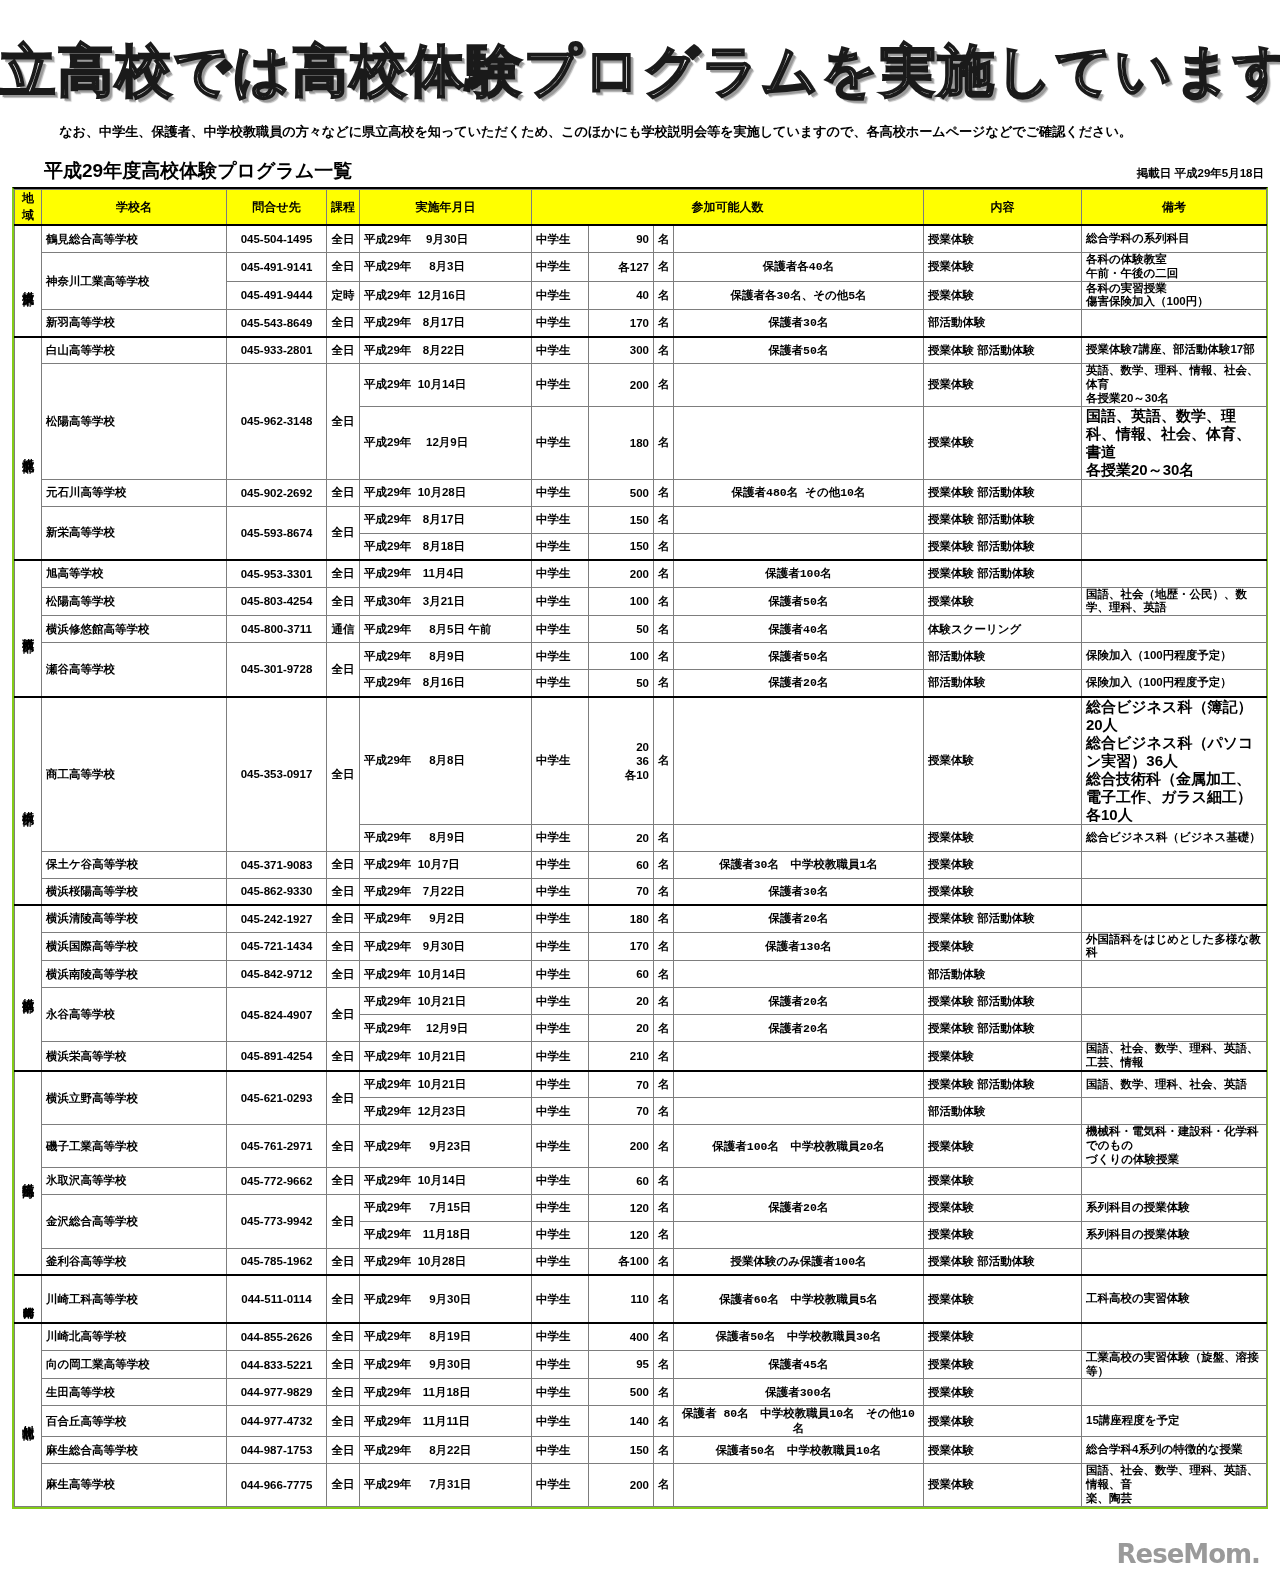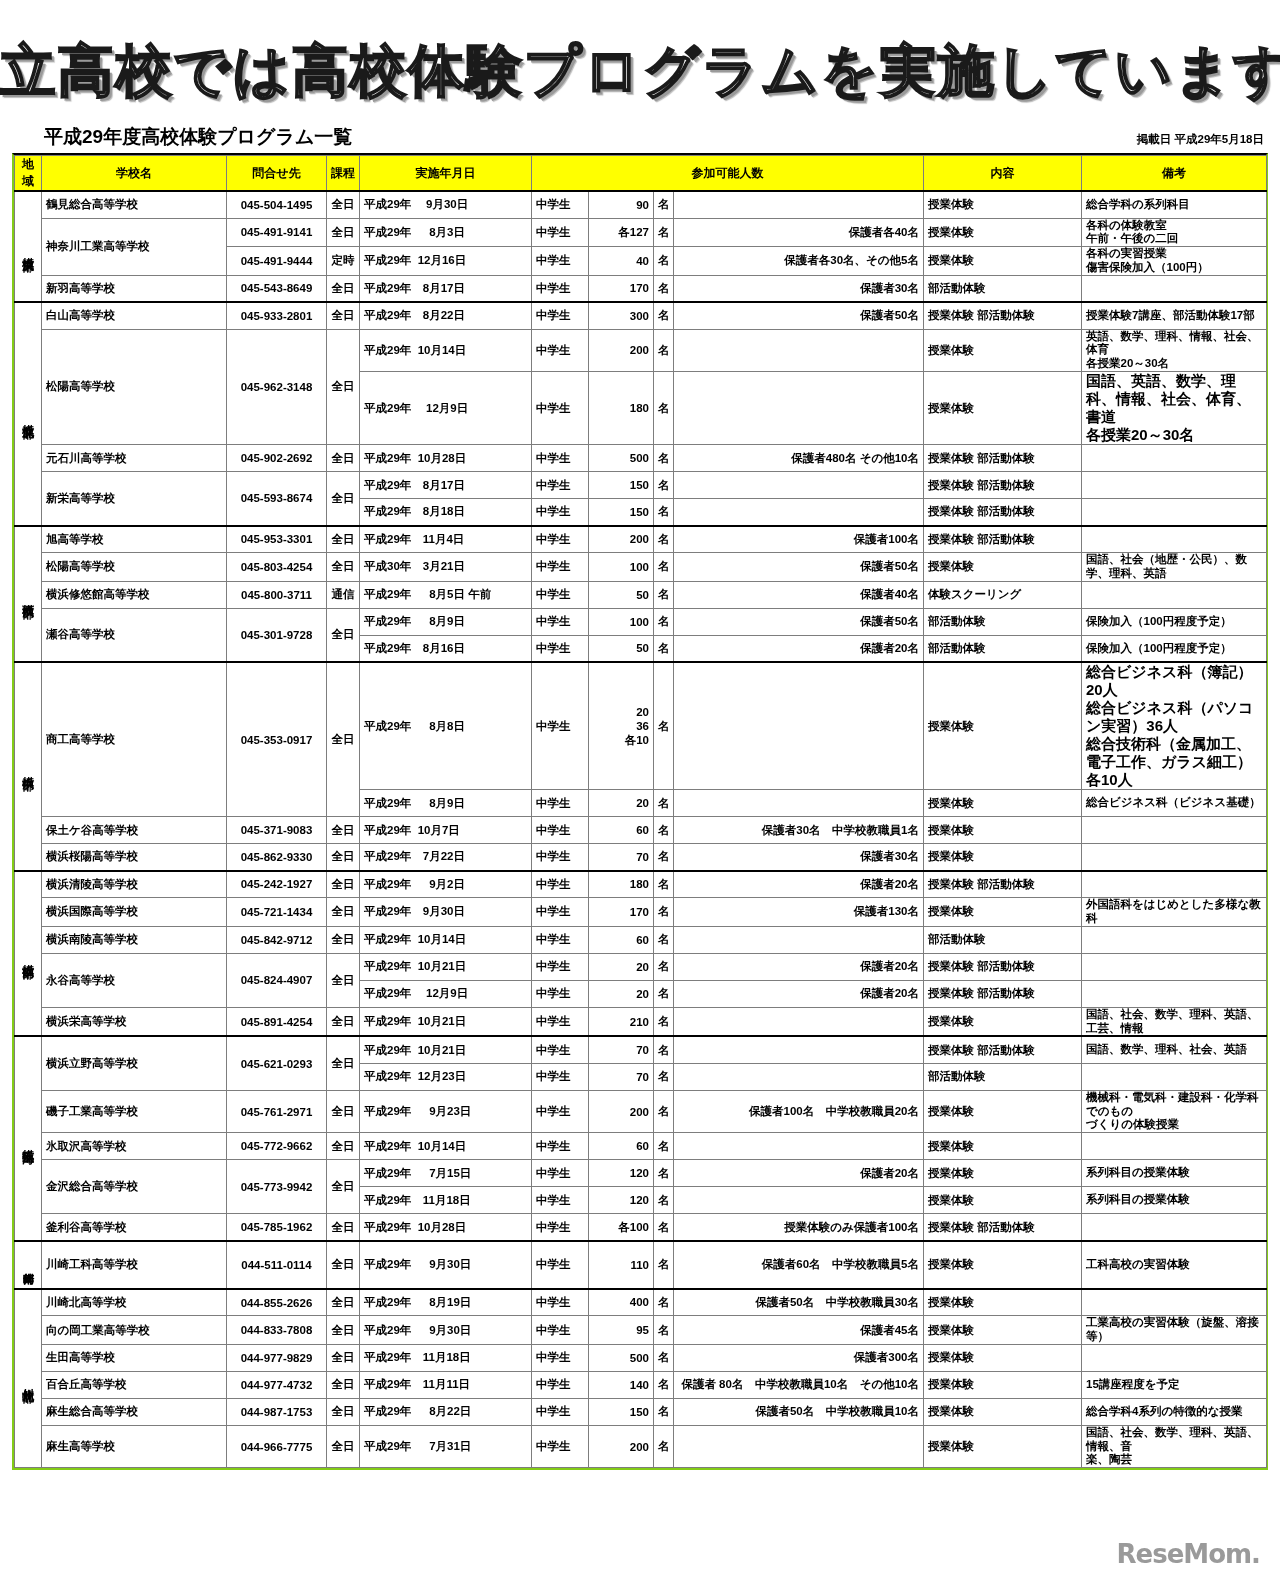--- a/index.html
+++ b/index.html
@@ -131,21 +131,21 @@
     font-size: 11px;
     letter-spacing: 0px;
   }
   td.school  { text-align: left; padding-left: 8px; }
   td.tel     { text-align: center; letter-spacing: 0px; }
   td.course  { text-align: center; }
   td.date    { text-align: left; padding-left: 6px; white-space: pre; }
   td.cap-a   { text-align: left; padding-left: 5px; }
   td.cap-b   { text-align: right; padding-right: 2px; white-space: pre-line; line-height: 1.22; }
   td.cap-c   { text-align: left; padding-left: 1px; }
-  td.cap-d   { text-align: right; padding-left: 4px; }
+  td.cap-d   { text-align: center; padding-left: 4px; font-family: Liberation Mono, monospace; }
   td.content { text-align: left; padding-left: 5px; }
   td.remark  { text-align: left; padding-left: 5px; line-height: 1.2; white-space: pre-line; }
   td.remark.tiny { font-size: 15px; }
 
   tr.row { height: 27px; }
   tr.sec-start > td { border-top: 2px solid #000; }
   tr.sec-start > td.area { border-top: 2px solid #000; }
 
   
   .watermark {
@@ -160,20 +160,21 @@
   }
 </style>
 </head>
 <body>
 
 <div class="banner">
   <div class="banner-title">県立高校では高校体験プログラムを実施しています！</div>
 </div>
 
 <div class="intro">
+  <p class="indent">なお、中学生、保護者、中学校教職員の方々などに県立高校を知っていただくため、このほかにも学校説明会等を実施していますので、各高校ホームページなどでご確認ください。</p>
 </div>
 
 <div class="caption-row">
   <div class="caption-title">平成29年度高校体験プログラム一覧</div>
   <div class="caption-date">掲載日  平成29年5月18日</div>
 </div>
 
 <div class="table-wrap">
   <table class="prog">
     <colgroup>
@@ -601,21 +602,21 @@
           <td class="date">平成29年　  8月19日</td>
           <td class="cap-a">中学生</td>
           <td class="cap-b">400</td>
           <td class="cap-c">名</td>
           <td class="cap-d">保護者50名　中学校教職員30名</td>
           <td class="content">授業体験</td>
           <td class="remark"></td>
         </tr>
         <tr class="row">
           <td class="school">向の岡工業高等学校</td>
-          <td class="tel">044-833-7808</td>
+          <td class="tel">044-833-5221</td>
           <td class="course">全日</td>
           <td class="date">平成29年　  9月30日</td>
           <td class="cap-a">中学生</td>
           <td class="cap-b">95</td>
           <td class="cap-c">名</td>
           <td class="cap-d">保護者45名</td>
           <td class="content">授業体験</td>
           <td class="remark">工業高校の実習体験（旋盤、溶接等）</td>
         </tr>
         <tr class="row">

